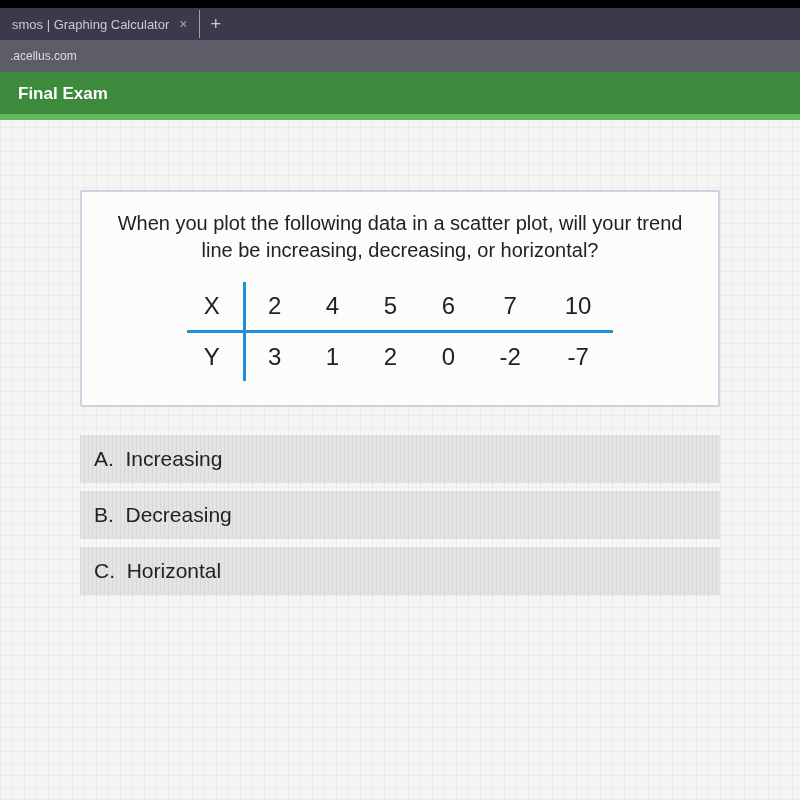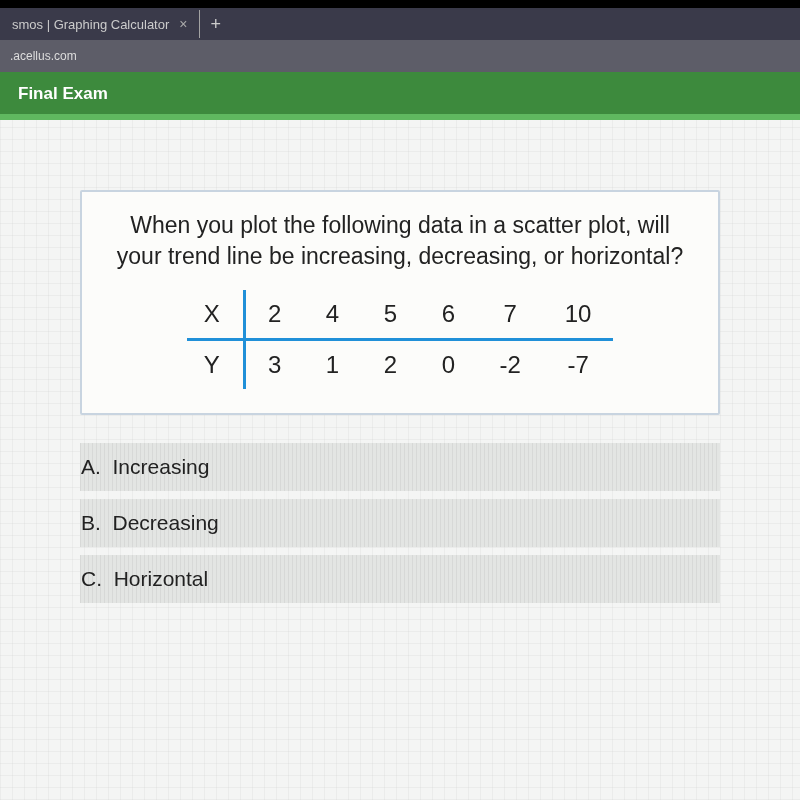--- a/index.html
+++ b/index.html
@@ -75,21 +75,21 @@
     }
     .question-box {
       background: #fcfcfa;
       border: 2px solid #c8d4e0;
       padding: 18px 24px 24px 24px;
       margin: 0 auto 28px auto;
       width: 640px;
       border-radius: 2px;
     }
     .question-text {
-      font-size: 23px;
+      font-size: 20px;
       color: #222;
       text-align: center;
       line-height: 1.35;
       margin-bottom: 18px;
     }
     .data-table {
       margin: 0 auto;
       border-collapse: collapse;
       font-size: 24px;
       color: #222;
@@ -108,21 +108,21 @@
     .data-table tr:first-child td {
       border-bottom: 3px solid #2090d8;
     }
     .answers {
       margin: 0 auto;
       width: 640px;
     }
     .answer-option {
       background: #e3e5e3;
       background-image: repeating-linear-gradient(90deg, rgba(180,180,180,0.25) 0 1px, transparent 1px 4px);
-      padding: 12px 1px;
+      padding: 12px 14px;
       margin-bottom: 8px;
       font-size: 21px;
       color: #222;
       cursor: pointer;
     }
   </style>
 </head>
 <body>
 
 <div class="top-black"></div>

